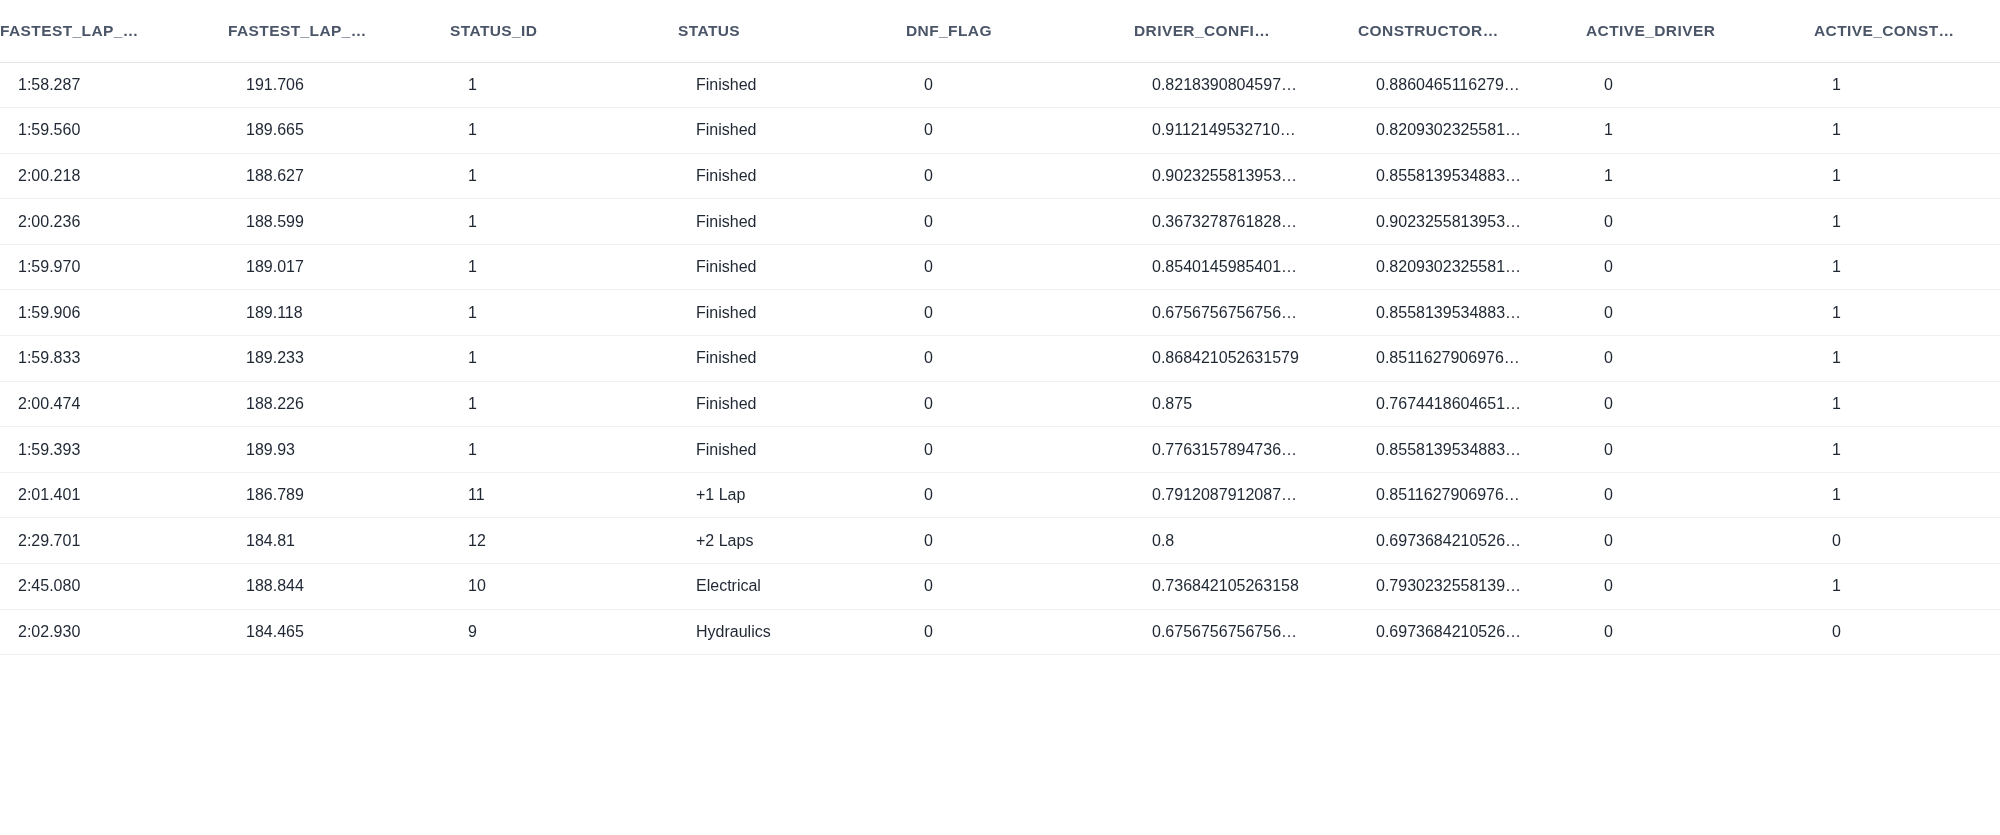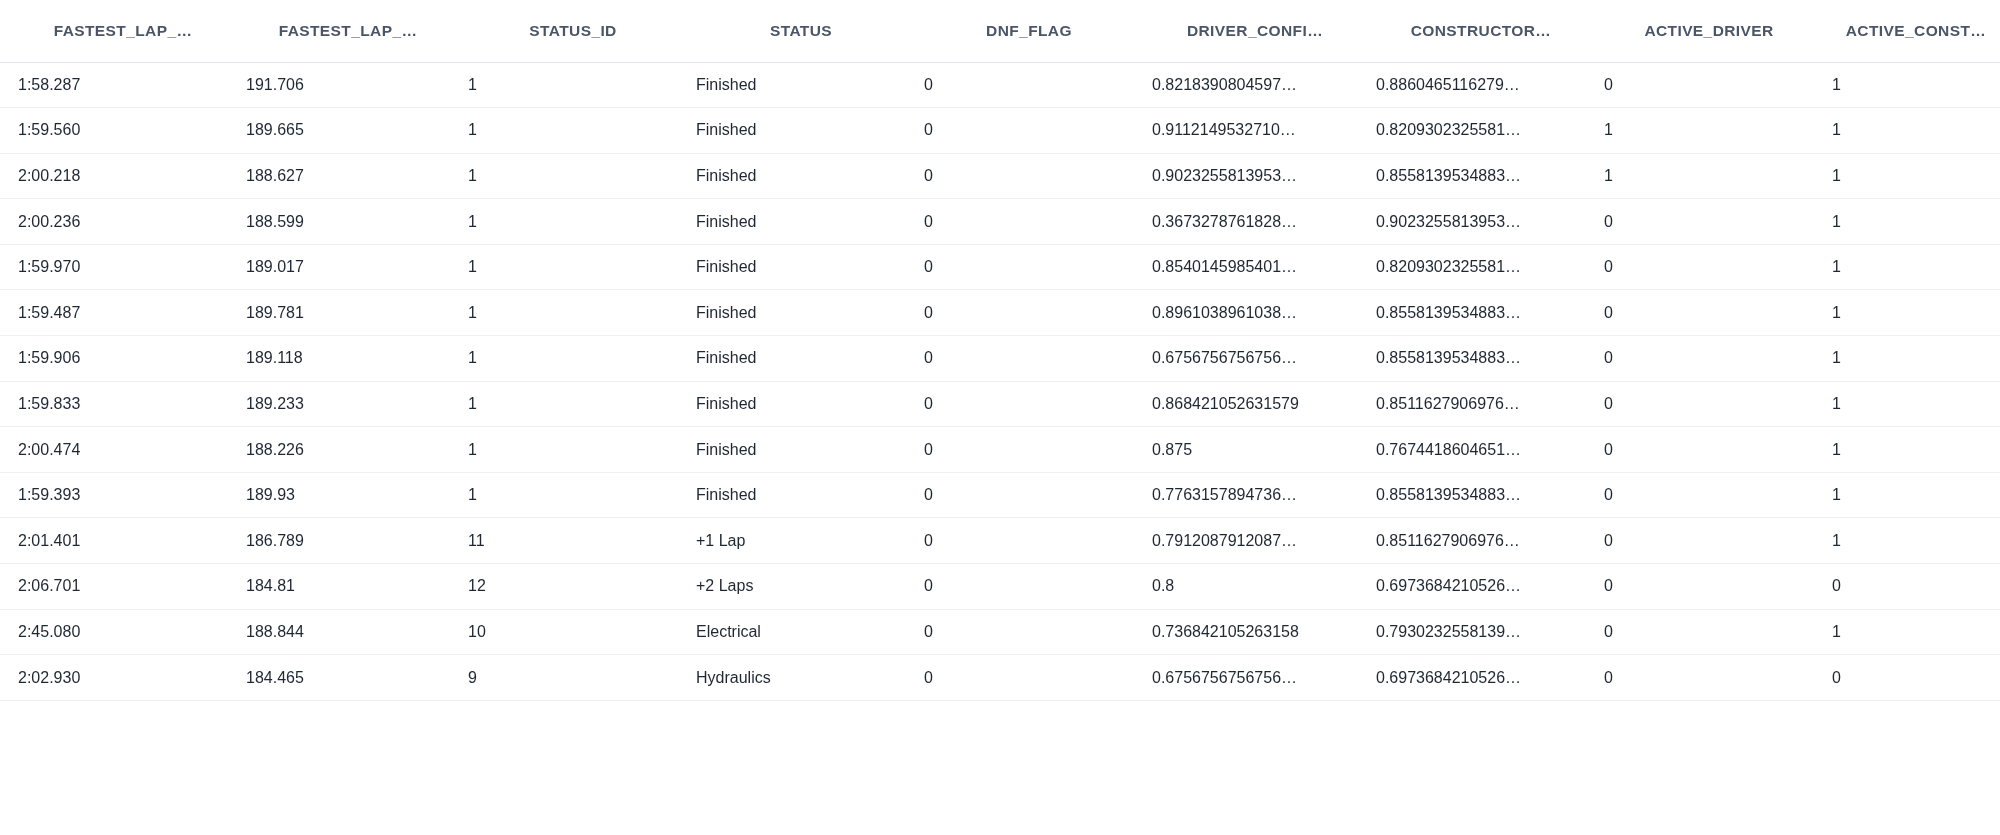--- a/index.html
+++ b/index.html
@@ -17,26 +17,26 @@
     height: 835px;
     background: #ffffff;
     position: relative;
   }
   table.data-grid {
     border-collapse: collapse;
     table-layout: fixed;
     width: 2000px;
   }
   table.data-grid thead th {
-    text-align: center;
+    text-align: left;
     font-size: 15.5px;
     font-weight: bold;
     letter-spacing: 0.4px;
     color: #4a5568;
-    padding: 0 0 0 18px;
+    padding: 0 0 0 0;
     height: 62px;
     vertical-align: middle;
     border-bottom: 1px solid #e2e5ea;
     white-space: nowrap;
     overflow: hidden;
     text-overflow: ellipsis;
     background: #ffffff;
   }
   table.data-grid tbody td {
     font-size: 16px;
@@ -140,31 +140,20 @@
           <td>189.017</td>
           <td>1</td>
           <td>Finished</td>
           <td>0</td>
           <td>0.8540145985401…</td>
           <td>0.8209302325581…</td>
           <td>0</td>
           <td>1</td>
         </tr>
         <tr>
-          <td>1:59.487</td>
-          <td>189.781</td>
-          <td>1</td>
-          <td>Finished</td>
-          <td>0</td>
-          <td>0.8961038961038…</td>
-          <td>0.8558139534883…</td>
-          <td>0</td>
-          <td>1</td>
-        </tr>
-        <tr>
           <td>1:59.906</td>
           <td>189.118</td>
           <td>1</td>
           <td>Finished</td>
           <td>0</td>
           <td>0.6756756756756…</td>
           <td>0.8558139534883…</td>
           <td>0</td>
           <td>1</td>
         </tr>
@@ -206,21 +195,21 @@
           <td>186.789</td>
           <td>11</td>
           <td>+1 Lap</td>
           <td>0</td>
           <td>0.7912087912087…</td>
           <td>0.8511627906976…</td>
           <td>0</td>
           <td>1</td>
         </tr>
         <tr>
-          <td>2:06.701</td>
+          <td>2:29.701</td>
           <td>184.81</td>
           <td>12</td>
           <td>+2 Laps</td>
           <td>0</td>
           <td>0.8</td>
           <td>0.6973684210526…</td>
           <td>0</td>
           <td>0</td>
         </tr>
         <tr>

